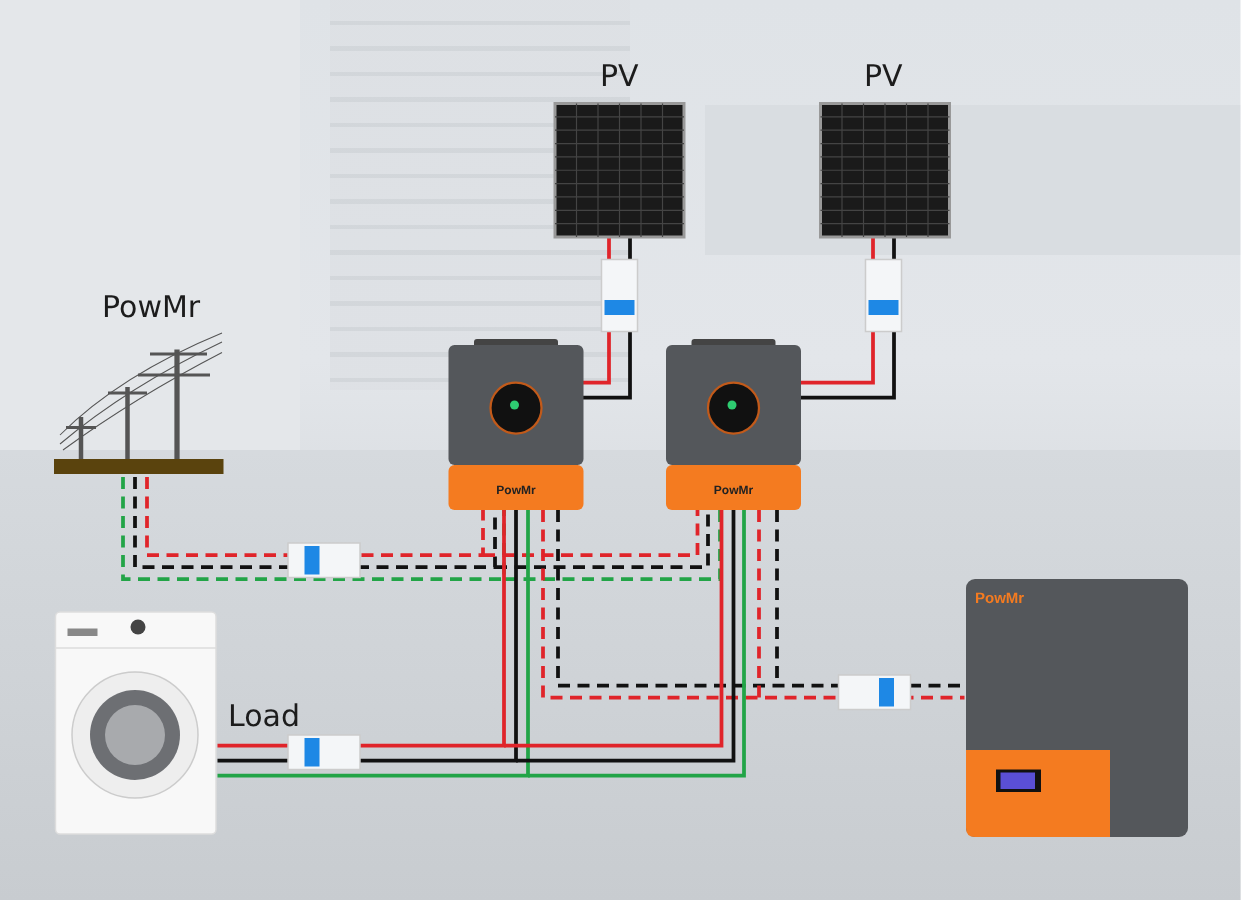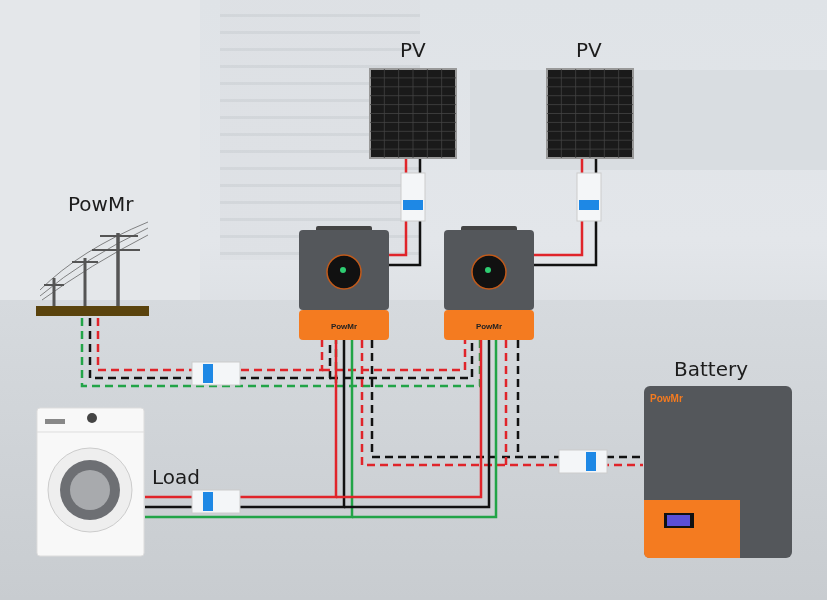--- a/index.html
+++ b/index.html
@@ -155,14 +155,13 @@
       <circle cx="90" cy="490" r="20" fill="#a8aaad"></circle>
       <circle cx="92" cy="418" r="5" fill="#444"></circle>
       <rect x="45" y="419" width="20" height="5" fill="#888"></rect>
     </g>
   </svg>
 
   <div class="label" style="left:400px;top:38px;">PV</div>
   <div class="label" style="left:576px;top:38px;">PV</div>
   <div class="label" style="left:68px;top:192px;">PowMr</div>
   <div class="label" style="left:152px;top:440px;margin-top:25px;">Load</div>
-  <div class="label" style="left:674px;top:357px;">Battery</div>
 </div>
 
 </body></html>

